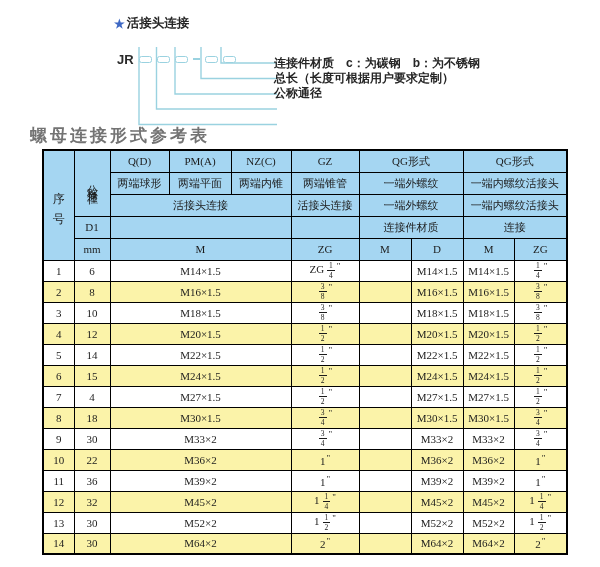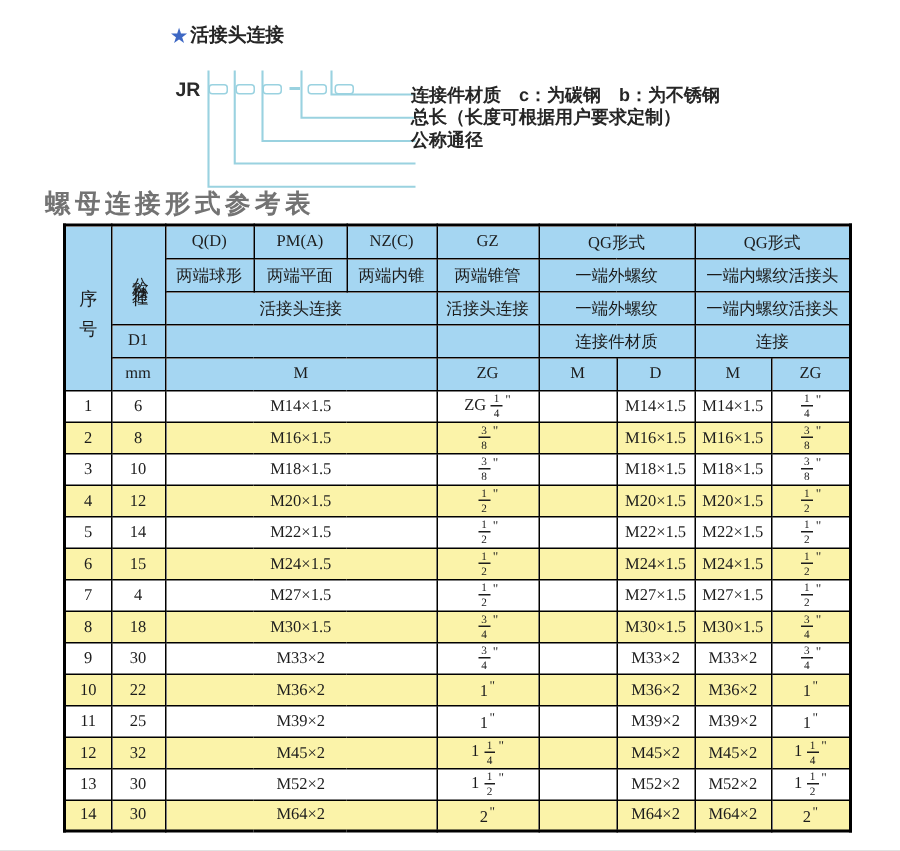--- a/index.html
+++ b/index.html
@@ -275,21 +275,21 @@
           <td>22</td>
           <td colspan="3">M36×2</td>
           <td><span class="whole">1</span><span class="qt">"</span></td>
           <td></td>
           <td>M36×2</td>
           <td>M36×2</td>
           <td><span class="whole">1</span><span class="qt">"</span></td>
         </tr>
         <tr>
           <td>11</td>
-          <td>25</td>
+          <td>36</td>
           <td colspan="3">M39×2</td>
           <td><span class="whole">1</span><span class="qt">"</span></td>
           <td></td>
           <td>M39×2</td>
           <td>M39×2</td>
           <td><span class="whole">1</span><span class="qt">"</span></td>
         </tr>
         <tr>
           <td>12</td>
           <td>32</td>

